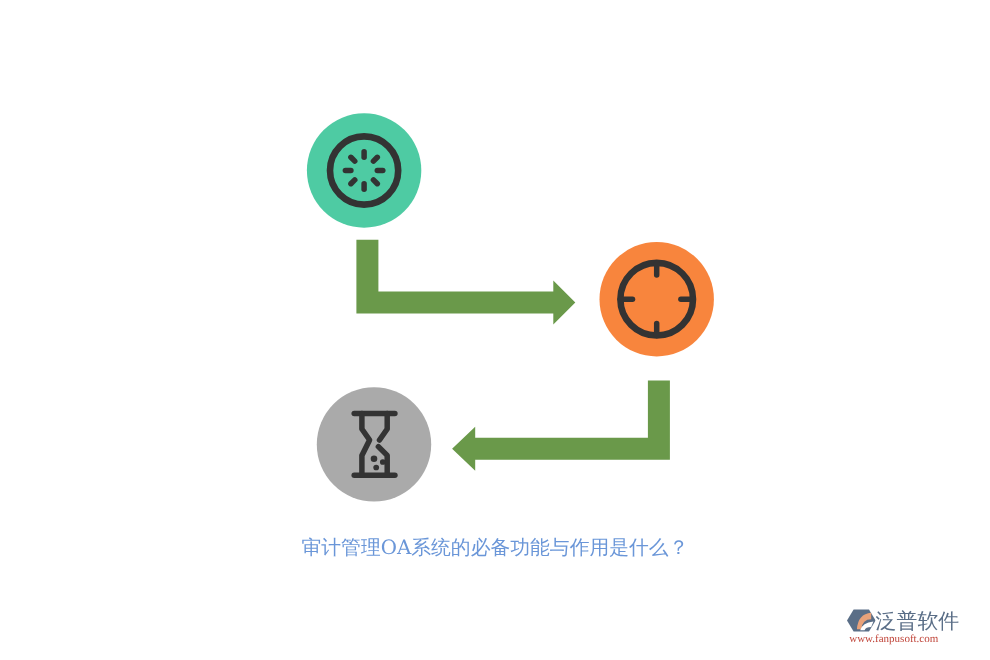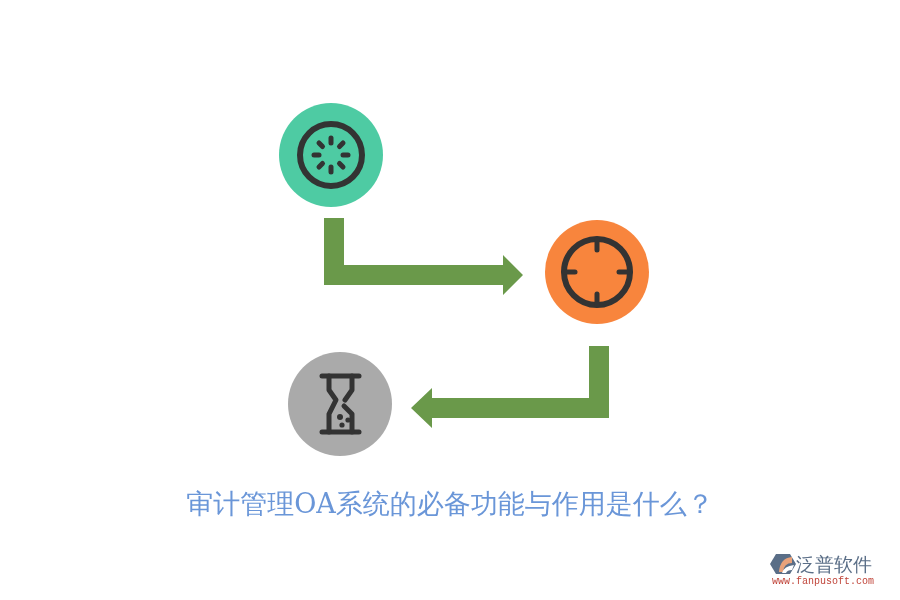--- a/index.html
+++ b/index.html
@@ -1,23 +1,23 @@
 <!DOCTYPE html>
 <html><head>
 <meta charset="utf-8">
 <style>
   html, body { margin:0; padding:0; background:#ffffff; }
   body { width:900px; height:600px; position:relative; overflow:hidden; font-family:"DejaVu Serif", serif; }
   .canvas { position:absolute; left:0; top:0; width:900px; height:600px; }
   .node { position:absolute; width:104px; height:104px; border-radius:50%; }
   .node svg { position:absolute; left:0; top:0; }
-  .title { position:absolute; left:0; width:900px; top:486px; text-align:center; font-size:27px; color:#6a96d8; letter-spacing:0px; font-family:"DejaVu Serif", serif; }
+  .title { position:absolute; left:0; width:900px; top:486px; text-align:center; font-size:18px; color:#6a96d8; letter-spacing:0px; font-family:"DejaVu Serif", serif; }
   .logo { position:absolute; left:768px; top:552px; width:130px; height:40px; }
   .logo-name { position:absolute; left:28px; top:0px; font-size:19px; color:#5a6e87; font-family:"DejaVu Sans", sans-serif; white-space:nowrap;text-align:center; }
-  .logo-url { position:absolute; left:4px; top:24px; font-size:10px; color:#c0453a; font-family:Liberation Mono, monospace; white-space:nowrap; }
+  .logo-url { position:absolute; left:4px; top:24px; font-size:10px; color:#c0453a; font-family:Liberation Serif, serif; white-space:nowrap; }
 </style>
 </head>
 <body>
 
 <div class="canvas">
 
   <svg style="position:absolute;left:0;top:0" width="900" height="600">
     <polygon points="324,218 344,218 344,265 503,265 503,255 523,275 503,295 503,285 324,285" fill="#6a994a"></polygon>
 
     <polygon points="589,346 609,346 609,418 432,418 432,428 411,408 432,388 432,398 589,398" fill="#6a994a"></polygon>

